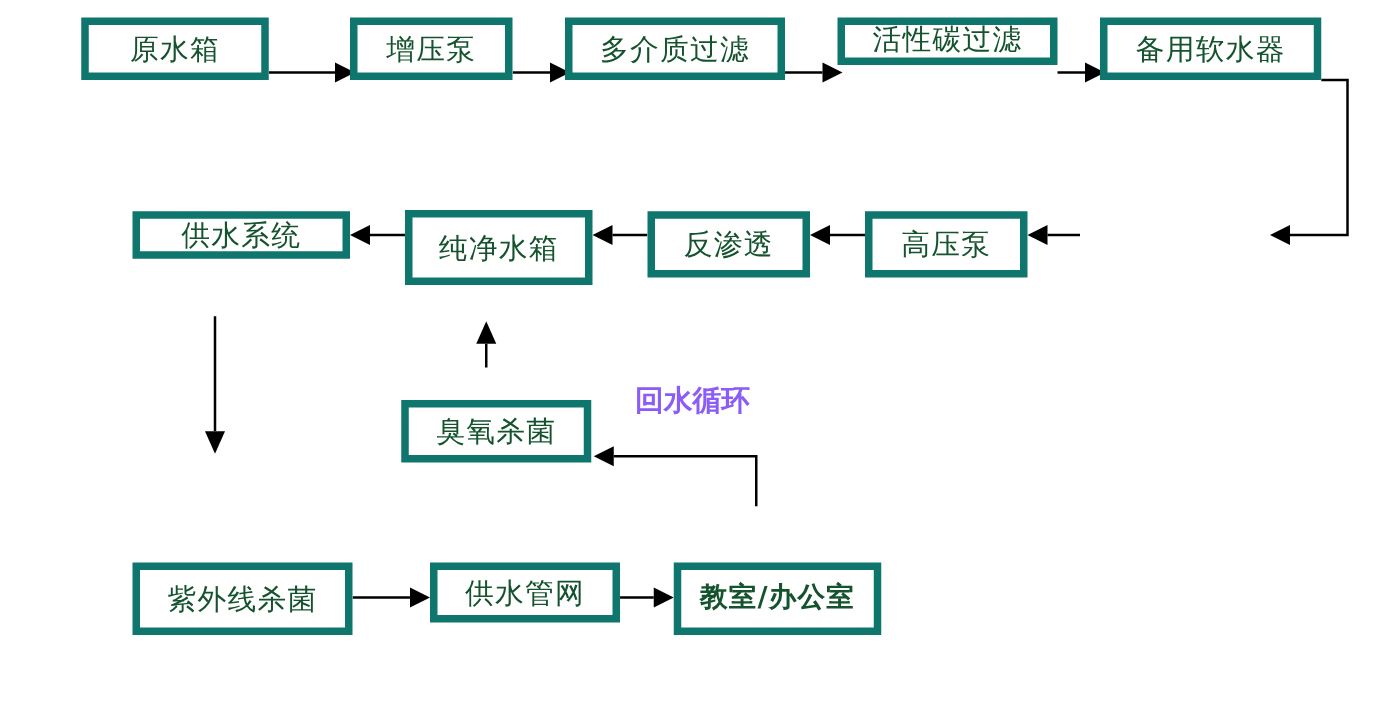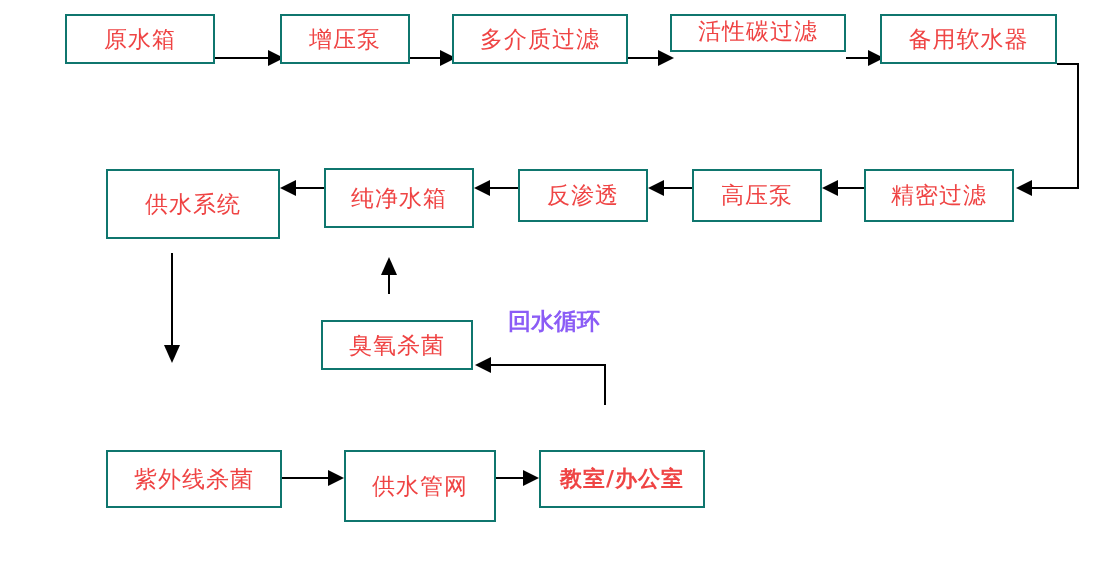--- a/index.html
+++ b/index.html
@@ -11,26 +11,26 @@
     position: relative;
     width: 1113px;
     height: 576px;
     background: #ffffff;
     overflow: hidden;
     font-family: "Liberation Serif", "DejaVu Serif", serif;
   }
   .node {
     position: absolute;
     box-sizing: border-box;
-    border: 2px solid #0f766e;
+    border: 6px solid #0f766e;
     background: #ffffff;
     display: flex;
     align-items: center;
     justify-content: center;
-    color: #ef4444;
+    color: #14532d;
     font-size: 23px;
     line-height: 1;
     letter-spacing: 1px;
     white-space: nowrap;
   }
   .node.bold-label {
     font-weight: bold;
     font-family: "DejaVu Sans", "Liberation Sans", sans-serif;
     font-size: 22px;
   }
@@ -130,33 +130,32 @@
   <div class="node" style="left:65px;top:14px;width:150px;height:50px;">原水箱</div>
 
   <div class="node" style="left:280px;top:14px;width:130px;height:50px;">增压泵</div>
 
   <div class="node" style="left:452px;top:14px;width:176px;height:50px;">多介质过滤</div>
 
   <div class="node" style="left:670px;top:14px;width:176px;height:38px;font-family:Liberation Mono, monospace;">活性碳过滤</div>
 
   <div class="node" style="left:880px;top:14px;width:177px;height:50px;">备用软水器</div>
 
-  <div class="node" style="left:106px;top:169px;width:174px;height:70px;">供水系统</div>
+  <div class="node" style="left:106px;top:169px;width:174px;height:38px;">供水系统</div>
 
   <div class="node" style="left:324px;top:168px;width:150px;height:60px;">纯净水箱</div>
 
   <div class="node" style="left:518px;top:169px;width:130px;height:53px;text-align:right;">反渗透</div>
 
   <div class="node" style="left:692px;top:169px;width:130px;height:53px;">高压泵</div>
 
-  <div class="node" style="left:864px;top:169px;width:150px;height:53px;">精密过滤</div>
 
   <div class="node" style="left:321px;top:320px;width:152px;height:50px;text-align:right;">臭氧杀菌</div>
 
   <div class="node" style="left:106px;top:450px;width:176px;height:58px;">紫外线杀菌</div>
 
-  <div class="node" style="left:344px;top:450px;width:152px;height:72px;">供水管网</div>
+  <div class="node" style="left:344px;top:450px;width:152px;height:48px;">供水管网</div>
 
   <div class="node bold-label" style="left:539px;top:450px;width:166px;height:58px;">教室/办公室</div>
 
   <div class="free-label" style="left:508px;top:310px;">回水循环</div>
 
 </div>
 
 </body></html>

